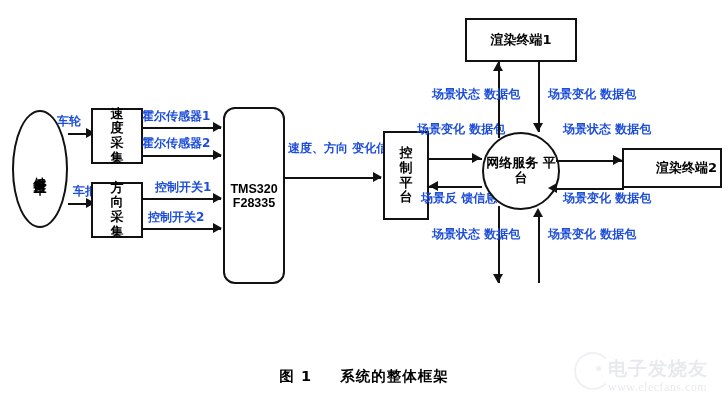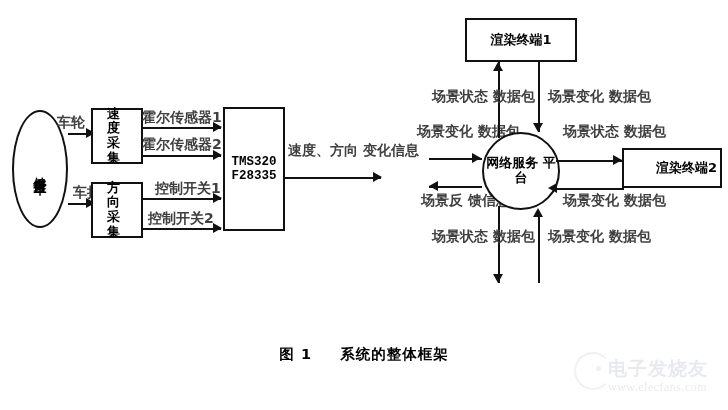--- a/index.html
+++ b/index.html
@@ -21,20 +21,21 @@
   }
 
   .node-box {
     position: absolute;
     border: 2px solid #111;
     background: #fff;
     box-sizing: border-box;
     display: flex;
     align-items: center;
     justify-content: center;
+    text-align: center;
     line-height: 1.12;
     font-weight: 700;
     color: #000;
   }
   .node-box .lbl { display: block; }
 
   .node-ellipse {
     position: absolute;
     border: 2px solid #111;
     background: #fff;
@@ -68,25 +69,25 @@
     text-orientation: upright;
     letter-spacing: 1px;
     line-height: 1.0;
     font-size: 13px;
     font-weight: 700;
   }
 
   
   .edge-label {
     position: absolute;
-    font-size: 14px;
+    font-size: 12px;
     font-weight: 700;
     line-height: 1.14;
     white-space: nowrap;
-    color: #404040;
+    color: #1d4ed8;
     text-align: center;
   }
   .edge-label.two-line { line-height: 1.16; }
 
   
   .line-h {
     position: absolute;
     height: 0;
     border-top: 2px solid #111;
   }
@@ -122,20 +123,21 @@
     border-top: 9px solid #111;
   }
 
   
   .caption {
     position: absolute;
     width: 100%;
     text-align: center;
     font-weight: 700;
     color: #000;
+    margin-top: 22px;
   }
   #caption-cn { font-size: 14.5px; letter-spacing: 1px; }
   #caption-en { font-size: 14.5px; letter-spacing: 0.5px;
                 font-family: "Liberation Serif", "DejaVu Serif", serif; }
   .cap-gap { display: inline-block; width: 16px; }
 
   
   #watermark {
     position: absolute;
     right: 4px;
@@ -212,35 +214,38 @@
   <div class="edge-label" style="left:142px; top:137px;">霍尔传感器2</div>
 
   <div class="line-h" style="left:143px; top:198px; width:78px;"></div>
   <div class="arrow arrow-r" style="left:213px; top:193px;"></div>
   <div class="edge-label" style="left:155px; top:181px;">控制开关1</div>
 
   <div class="line-h" style="left:143px; top:228px; width:78px;"></div>
   <div class="arrow arrow-r" style="left:213px; top:223px;"></div>
   <div class="edge-label" style="left:148px; top:211px;">控制开关2</div>
 
-  <div class="node-box" id="node-dsp" style="left:223px; top:107px; width:62px; height:124px; font-size:12.5px;
-              font-family:Liberation Mono, monospace;">
+  <div class="node-box" id="node-dsp" style="left:223px; top:107px; width:62px; height:177px; font-size:12.5px;
+              font-family:Liberation Sans, sans-serif;border-radius:12px;">
     <span>
       <span class="lbl">TMS320</span>
       <span class="lbl">F28335</span>
     </span>
   </div>
 
   <div class="line-h" style="left:285px; top:177px; width:96px;"></div>
   <div class="arrow arrow-r" style="left:373px; top:172px;"></div>
   <div class="edge-label two-line" style="left:288px; top:142px;">
     <span class="lbl">速度、方向</span>
     <span class="lbl">变化信息</span>
   </div>
 
+  <div class="node-box" id="node-control" style="left:383px; top:131px; width:46px; height:89px; font-size:13px;">
+    <span class="lbl" style="width:20px;">控制平台</span>
+  </div>
 
   <div class="line-h" style="left:429px; top:158px; width:53px;"></div>
   <div class="arrow arrow-r" style="left:472px; top:153px;"></div>
   <div class="edge-label two-line" style="left:417px; top:123px;">
     <span class="lbl">场景变化</span>
     <span class="lbl">数据包</span>
   </div>
 
   <div class="line-h" style="left:429px; top:186px; width:53px;"></div>
   <div class="arrow arrow-l" style="left:429px; top:181px;"></div>

